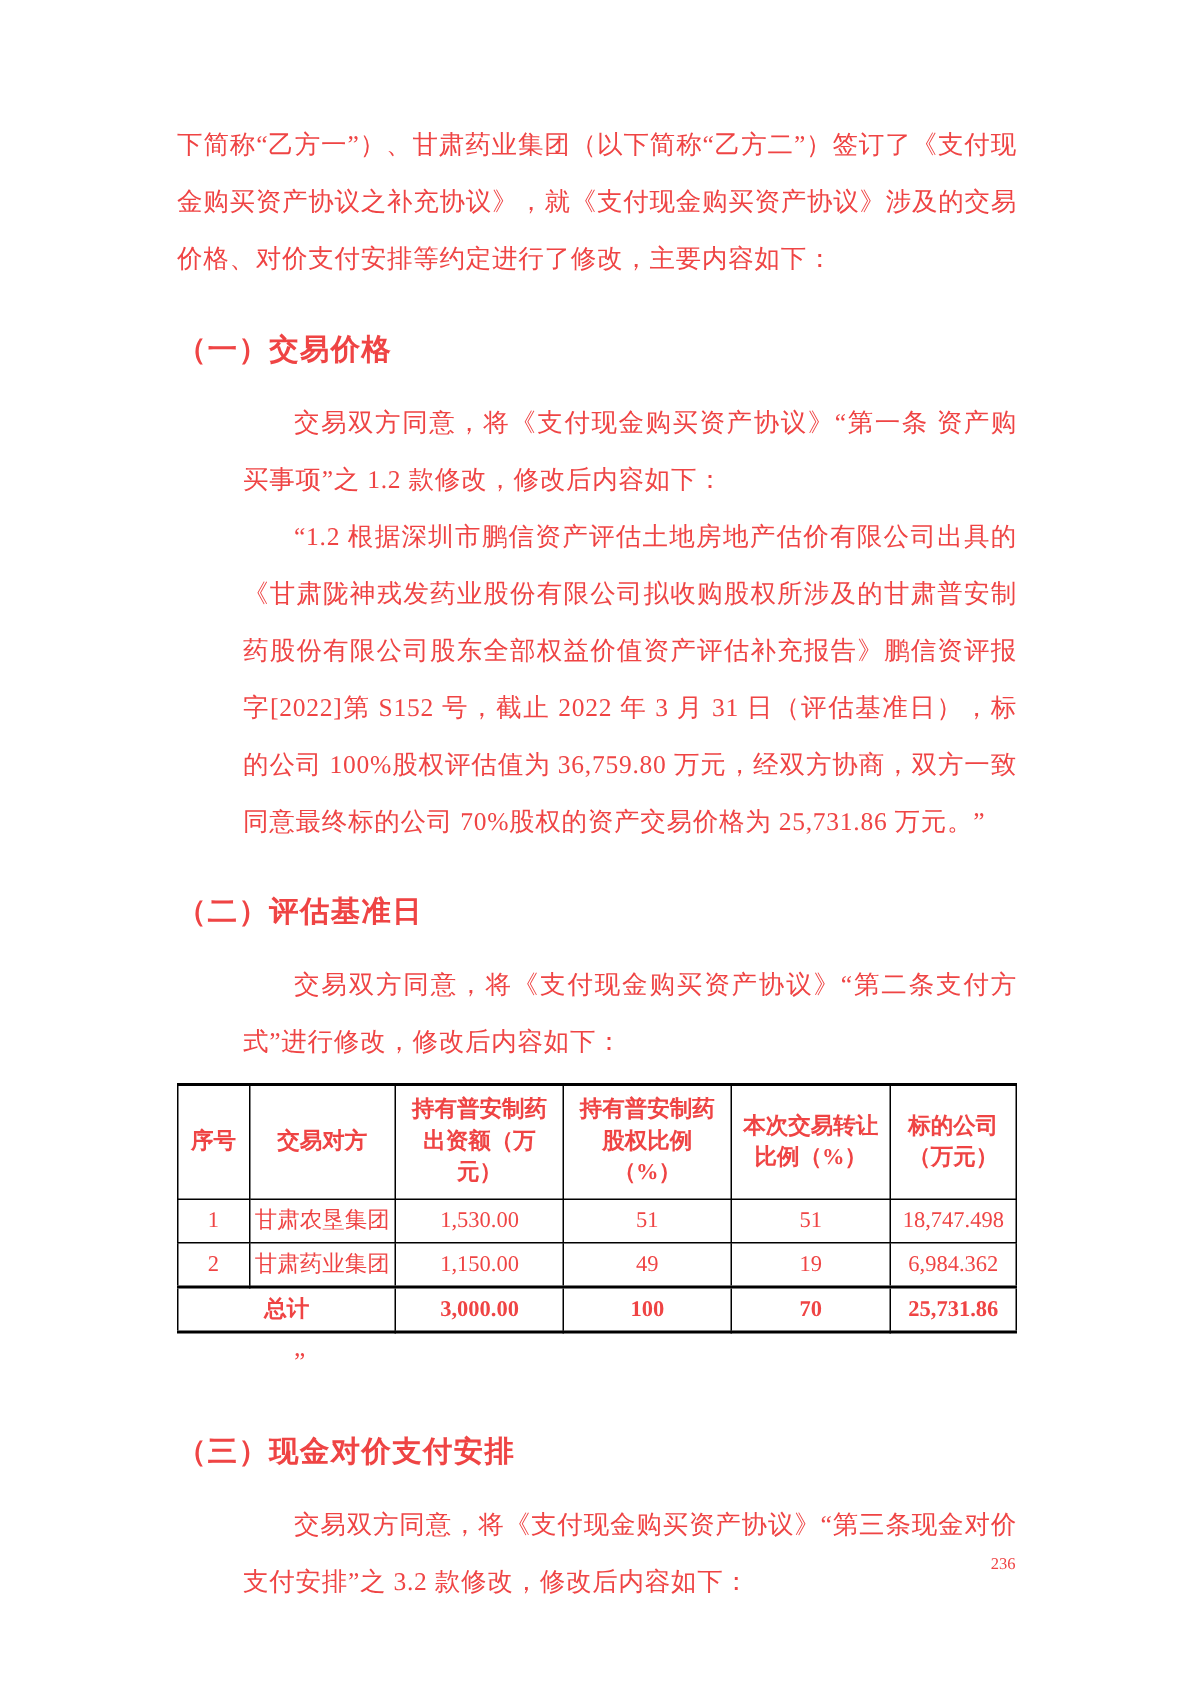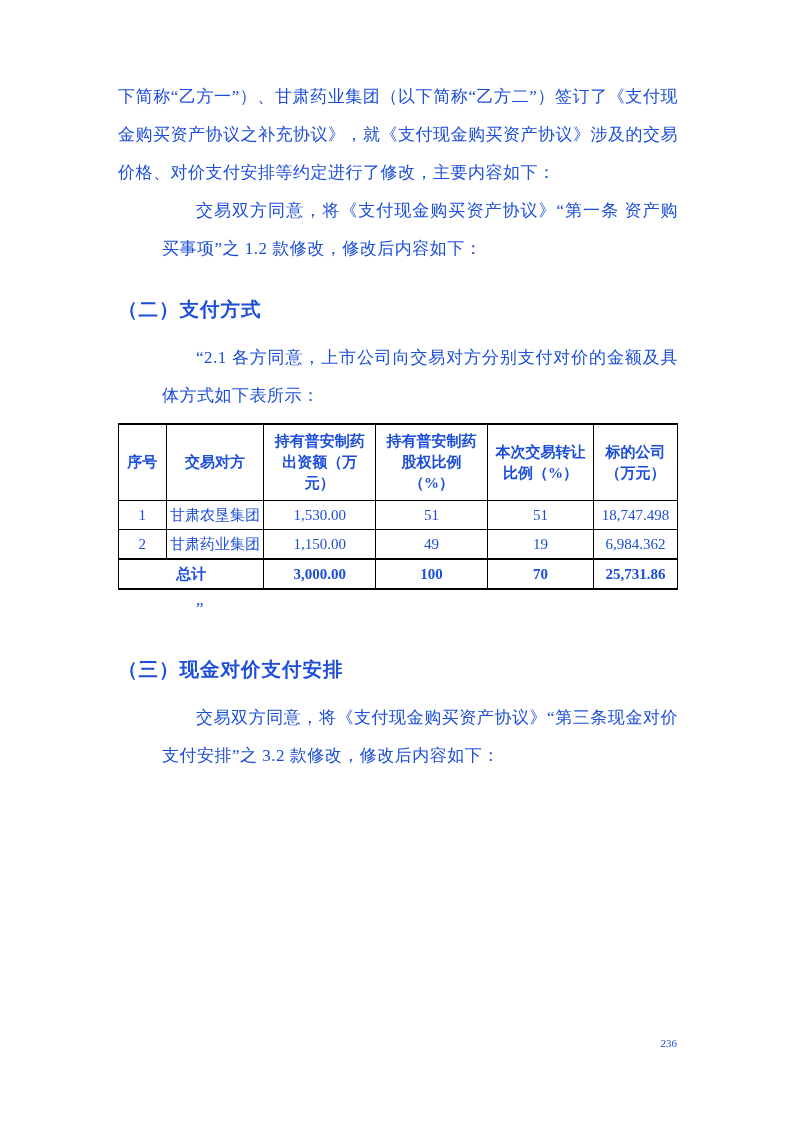--- a/index.html
+++ b/index.html
@@ -7,21 +7,21 @@
     margin: 0;
     padding: 0;
     background: #ffffff;
   }
   .page {
     position: relative;
     width: 793px;
     height: 1122px;
     margin: 0 auto;
     background: #ffffff;
-    color: #1d4ed8;
+    color: #ef4444;
     font-family: "Liberation Serif", "DejaVu Serif", serif;
     overflow: hidden;
   }
   .content {
     position: absolute;
     left: 118px;
     top: 78px;
     width: 560px;
   }
   p.body {
@@ -75,24 +75,26 @@
   }
 </style>
 </head>
 <body>
 
 <div class="page">
   <div class="content">
 
     <p class="body">下简称“乙方一”）、甘肃药业集团（以下简称“乙方二”）签订了《支付现金购买资产协议之补充协议》，就《支付现金购买资产协议》涉及的交易价格、对价支付安排等约定进行了修改，主要内容如下：</p>
 
+    <h2 class="sec-heading">（一）交易价格</h2>
     <p class="body indent">交易双方同意，将《支付现金购买资产协议》“第一条 资产购买事项”之 1.2 款修改，修改后内容如下：</p>
+    <p class="body indent">“1.2 根据深圳市鹏信资产评估土地房地产估价有限公司出具的《甘肃陇神戎发药业股份有限公司拟收购股权所涉及的甘肃普安制药股份有限公司股东全部权益价值资产评估补充报告》鹏信资评报字[2022]第 S152 号，截止 2022 年 3 月 31 日（评估基准日），标的公司 100%股权评估值为 36,759.80 万元，经双方协商，双方一致同意最终标的公司 70%股权的资产交易价格为 25,731.86 万元。”</p>
 
-    <h2 class="sec-heading">（二）支付方式</h2>
-    <p class="body indent">“2.1 各方同意，上市公司向交易对方分别支付对价的金额及具体方式如下表所示：</p>
+    <h2 class="sec-heading">（二）评估基准日</h2>
+    <p class="body indent">交易双方同意，将《支付现金购买资产协议》“第二条支付方式”进行修改，修改后内容如下：</p>
 
     <div class="table-wrap">
       <table class="pay-table">
         <colgroup>
           <col style="width:8.5%">
           <col style="width:17.5%">
           <col style="width:20%">
           <col style="width:20%">
           <col style="width:19%">
           <col style="width:15%">

